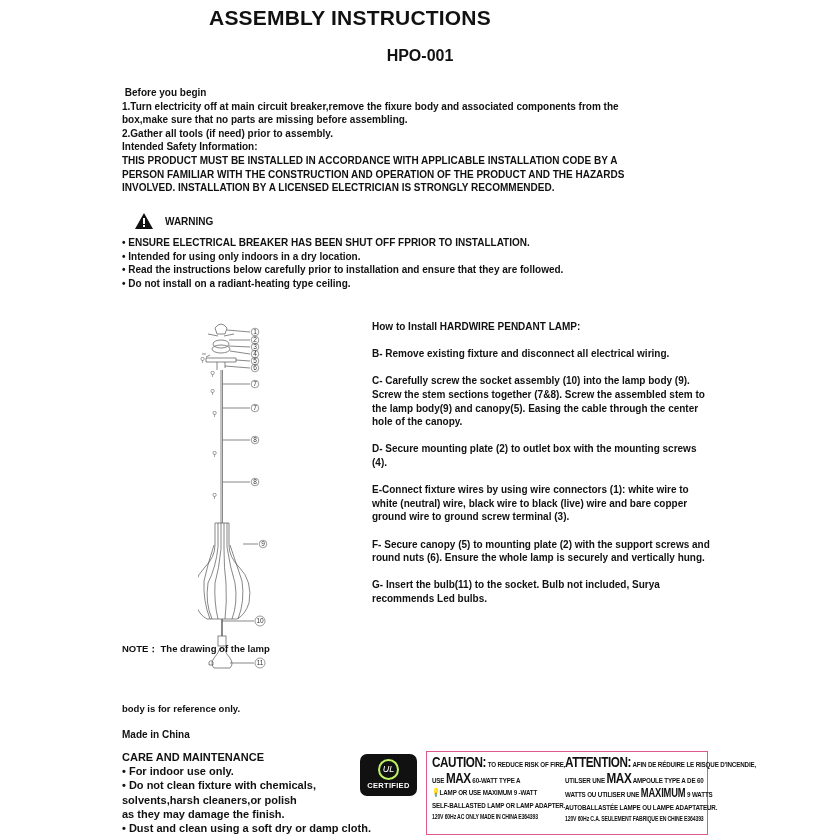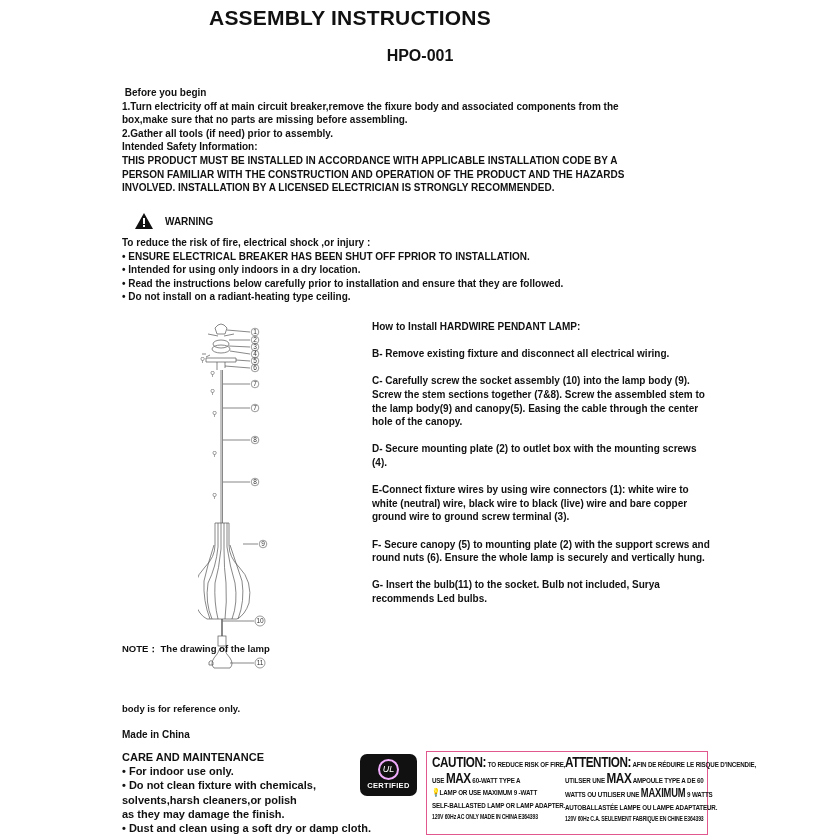--- a/index.html
+++ b/index.html
@@ -13,21 +13,21 @@
   .warn-head { left: 135px; top: 213px; display: flex; align-items: flex-end; }
   .warn-head .tri { width: 18px; height: 16px; margin-right: 12px; }
   .warn-body { left: 122px; top: 236px; }
   .howto { left: 372px; top: 320px; font-size: 10px; line-height: 13.6px; }
   .howto p { margin: 0 0 13.6px 0; white-space: normal; width: 340px; }
   .note { left: 122px; top: 642px; }
   .note2 { left: 122px; top: 702px; }
   .made { left: 122px; top: 728px; }
   .care { left: 122px; top: 750px; font-size: 11px; line-height: 14.2px; }
   .ul-badge { left: 360px; top: 754px; width: 57px; height: 42px; background: #111; border-radius: 7px; color: #fff; text-align: center; }
-  .ul-badge .circle { width: 17px; height: 17px; border: 2px solid #f0abfc; border-radius: 50%; margin: 5px auto 1px; font-size: 9px; font-weight: normal; line-height: 17px; font-style: italic; }
+  .ul-badge .circle { width: 17px; height: 17px; border: 2px solid #bef264; border-radius: 50%; margin: 5px auto 1px; font-size: 9px; font-weight: normal; line-height: 17px; font-style: italic; }
   .ul-badge .cert { font-size: 7.5px; font-weight: bold; letter-spacing: 0.3px; }
   .label-box { left: 426px; top: 751px; width: 282px; height: 84px; border: 1.5px solid #e0588e; box-sizing: border-box; font-family: "Liberation Sans Narrow", "Liberation Sans", sans-serif; }
   .lbl-col { position: absolute; top: 4px; font-weight: bold; color: #111; transform-origin: left top; }
   .lbl-col.en { left: 5px; }
   .lbl-col.fr { left: 138px; }
   .lbl-line { white-space: nowrap; font-size: 8px; line-height: 12.5px; transform: scaleX(0.78); transform-origin: left; letter-spacing: -0.2px; }
   .lbl-line .big { font-size: 15px; font-weight: 900; letter-spacing: -0.5px; }
   .lbl-line .mid { font-size: 12px; font-weight: 900; }
   .lbl-line.small { font-size: 6.6px; line-height: 10px; }
   .diagram { left: 198px; top: 318px; width: 80px; height: 356px; }
@@ -51,21 +51,20 @@
 
 <div class="abs txt warn-head">
   <svg class="tri" viewBox="0 0 18 16">
     <polygon points="9,0 18,16 0,16" fill="#111"></polygon>
     <rect x="8" y="5" width="2" height="6" fill="#fff"></rect>
     <rect x="8" y="12" width="2" height="2" fill="#fff"></rect>
   </svg>
   <span>WARNING</span>
 </div>
 <div class="abs txt warn-body">
-  <div>To reduce the risk of fire, electrical shock ,or injury :</div>
   <div>• ENSURE ELECTRICAL BREAKER HAS BEEN SHUT OFF FPRIOR TO INSTALLATION.</div>
   <div>• Intended for using only indoors in a dry location.</div>
   <div>• Read the instructions below carefully prior to installation and ensure that they are followed.</div>
   <div>• Do not install on a radiant-heating type ceiling.</div>
 </div>
 
 <svg class="abs diagram" viewBox="0 0 80 356">
   <g stroke="#555" stroke-width="0.7" fill="none">
 
     <path d="M17 10 q6 -8 12 0 l-2 6 h-8 z"></path>

